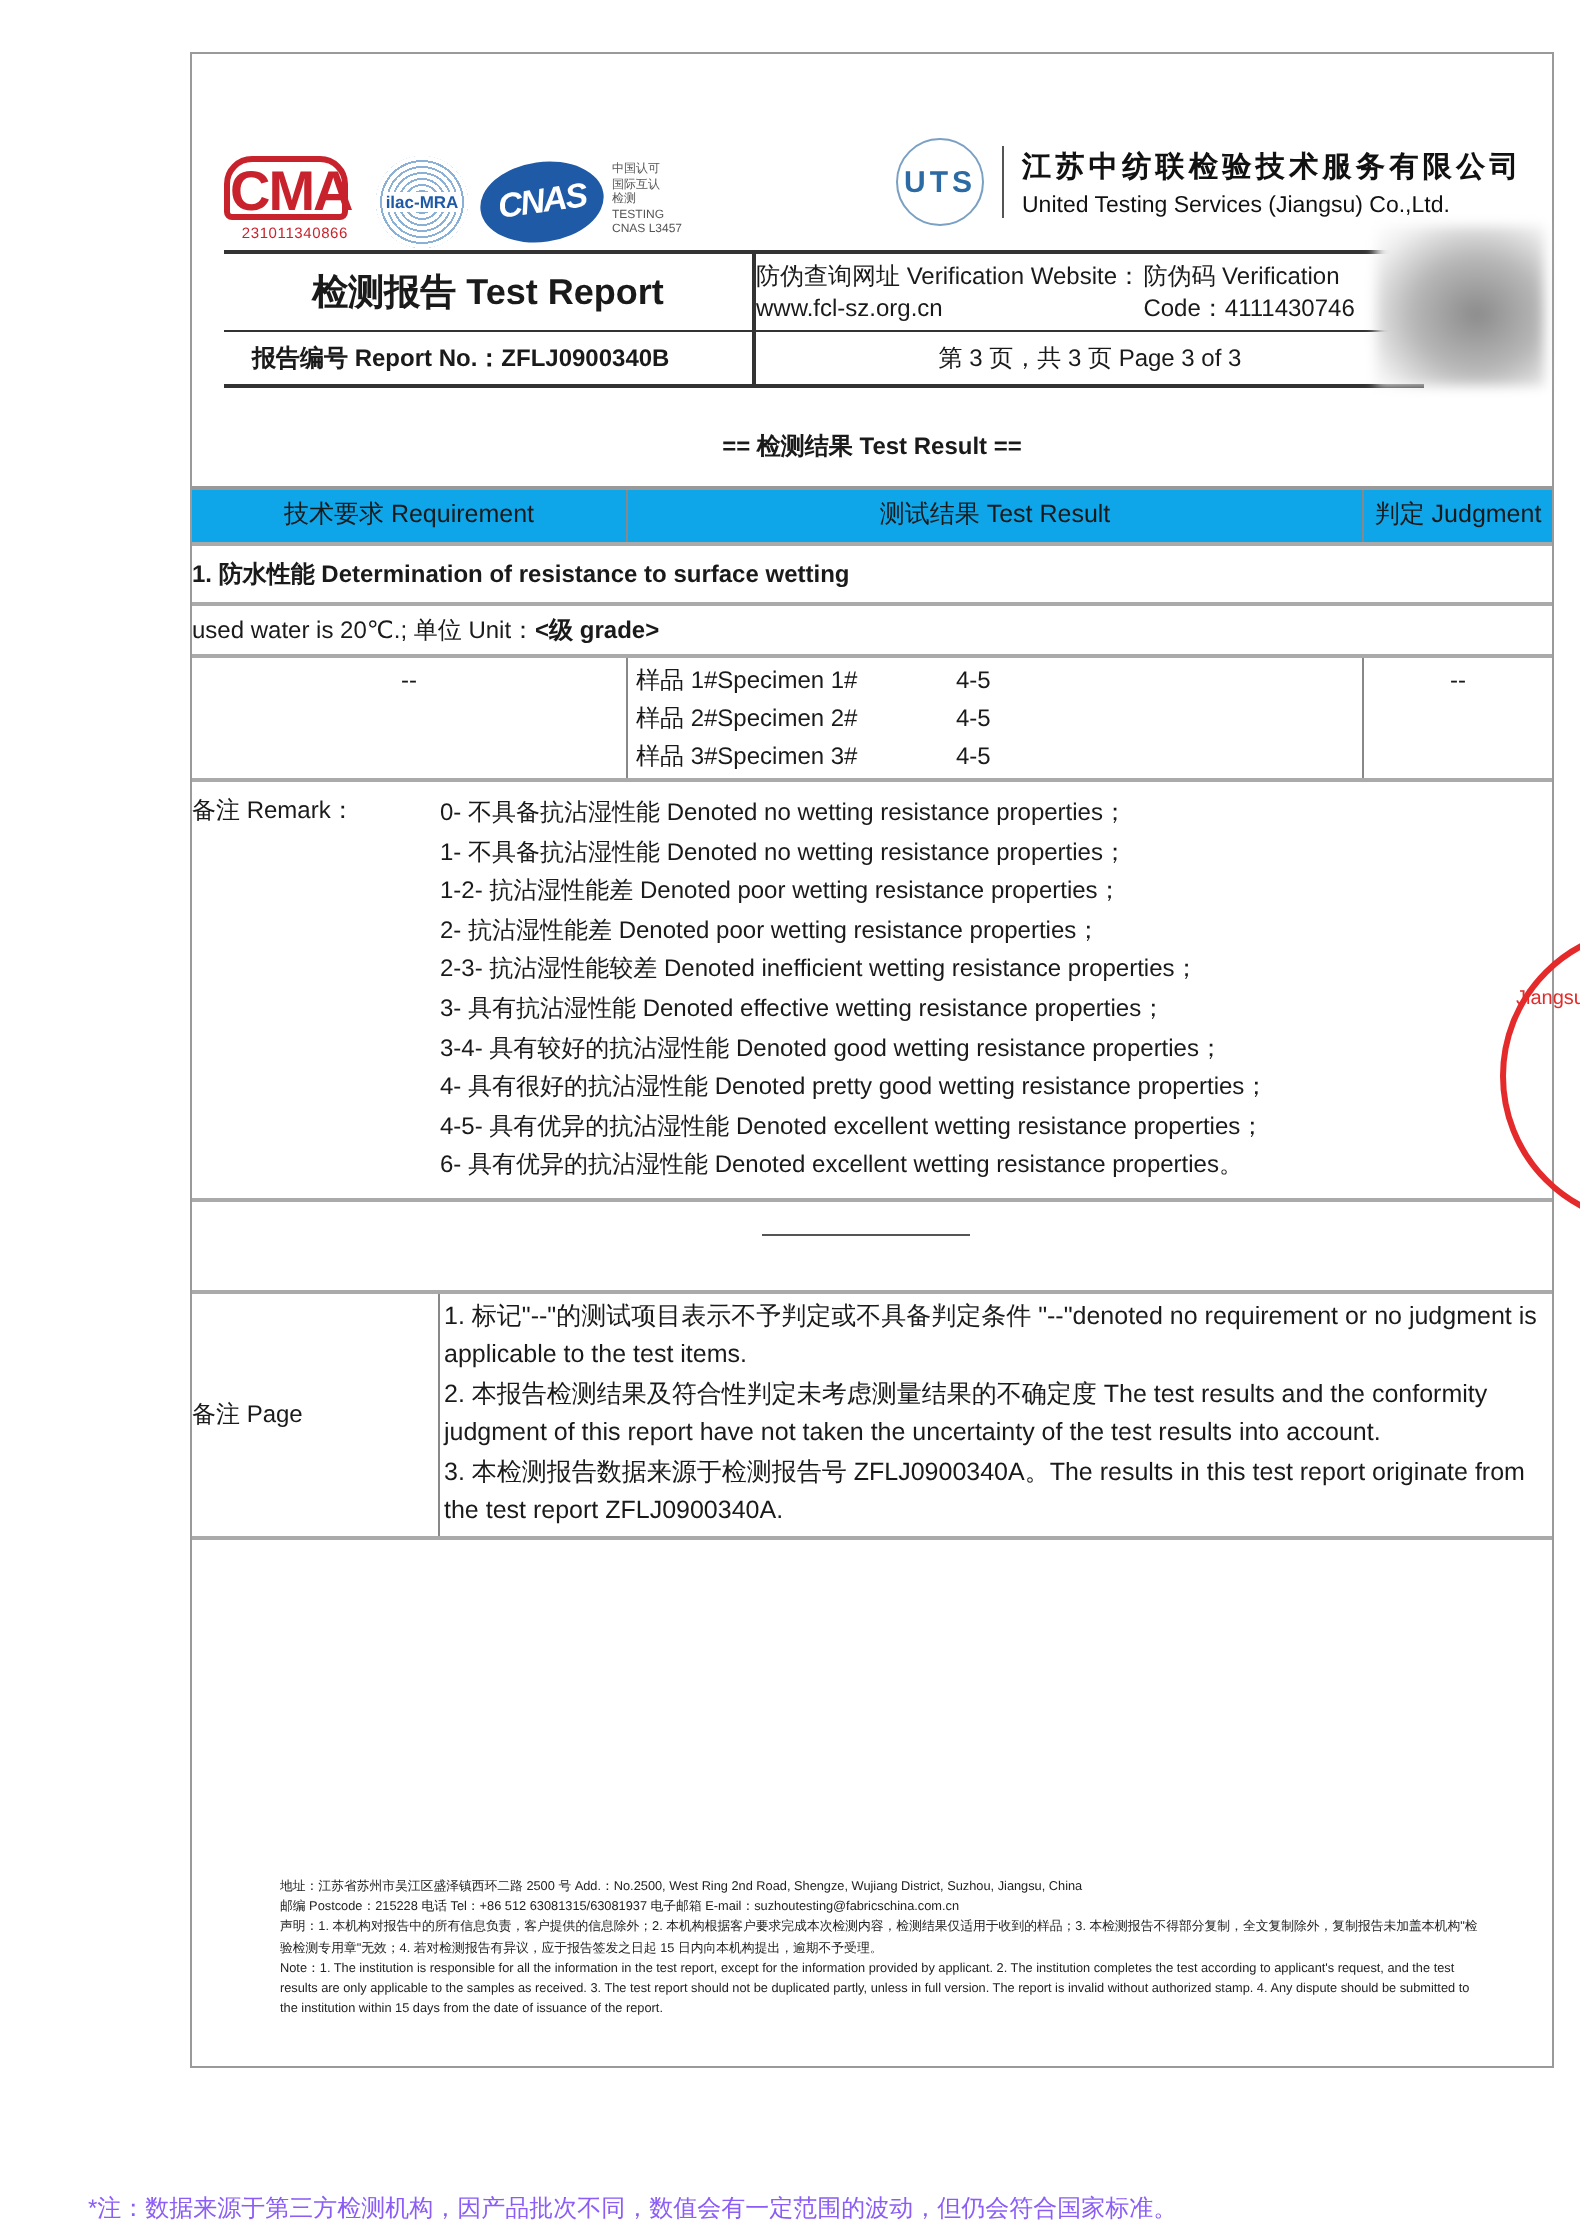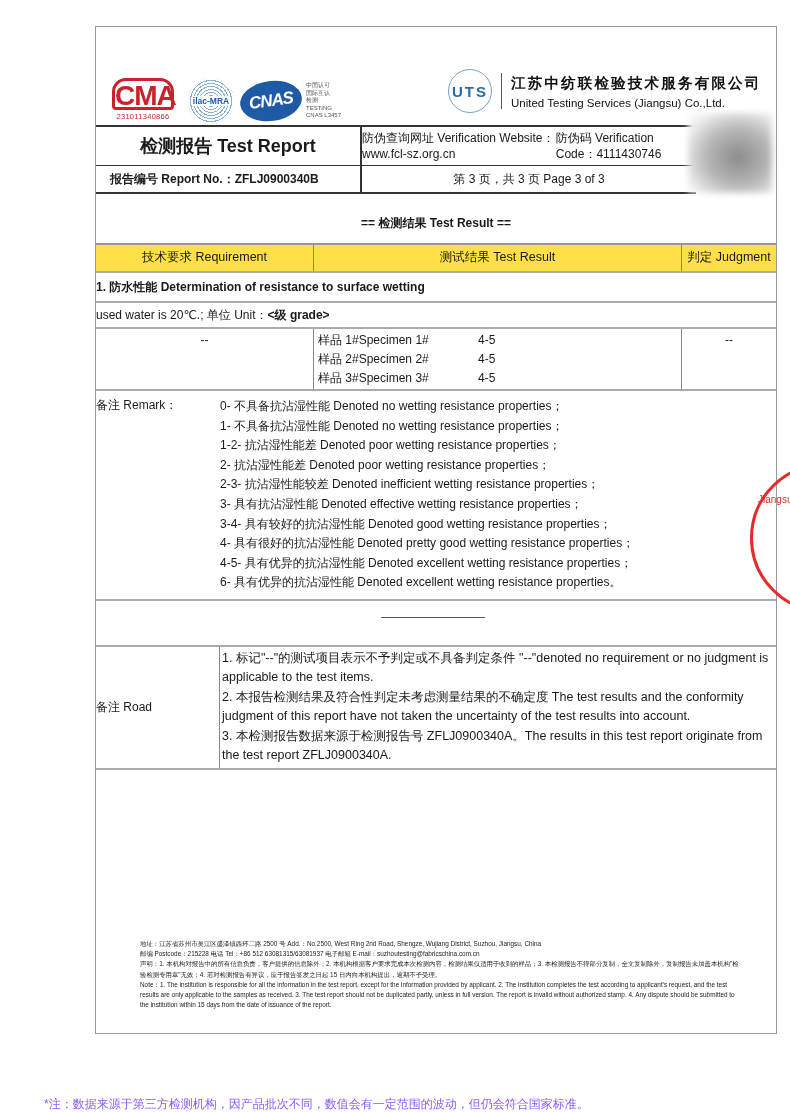--- a/index.html
+++ b/index.html
@@ -8,57 +8,57 @@
 
   .page { position: absolute; left: 56px; top: 26px; width: 682px; height: 1008px;
           border: 1px solid #9a9a9a; background: #fff; margin-left: 39px; }
 
   
   .logos { position: absolute; left: 16px; top: 44px; height: 60px; display: flex; align-items: center; }
   .cma { width: 62px; height: 46px; position: relative; }
   .cma .letters { font-family: "Liberation Sans", sans-serif; font-weight: bold; font-size: 28px; color: #c8232c;
                   letter-spacing: -1px; line-height: 30px; text-align: center; border: 3px solid #c8232c;
                   border-radius: 14px 14px 4px 4px; height: 32px; width: 62px; }
-  .cma .num { font-size: 7.5px; color: #c8232c; text-align: center; margin-top: 2px; letter-spacing: 0.3px; }
+  .cma .num { font-size: 7.5px; color: #c8232c; text-align: right; margin-top: 2px; letter-spacing: 0.3px; }
   .ilac { width: 46px; height: 46px; border-radius: 50%; margin-left: 14px;
           background: repeating-radial-gradient(circle at 50% 50%, #ffffff 0 2px, #8ab0d6 2px 3px);
           display: flex; align-items: center; justify-content: center; }
   .ilac span { background: #fff; font-size: 8.5px; font-weight: bold; color: #1f5aa6; padding: 0 1px; }
   .cnas { margin-left: 6px; width: 62px; height: 40px; border-radius: 50%; background: #1f5aa6;
           display: flex; align-items: center; justify-content: center; transform: rotate(-8deg); }
   .cnas span { color: #fff; font-weight: bold; font-style: italic; font-size: 17px; letter-spacing: -1px; }
   .cnas-text { margin-left: 4px; font-size: 6px; line-height: 7.5px; color: #555; }
 
   .uts { position: absolute; left: 352px; top: 42px; display: flex; align-items: center; }
   .uts-logo { width: 44px; height: 44px; border-radius: 50%; border: 1px solid #7aa0c4; position: relative;
               display: flex; align-items: center; justify-content: center; font-size: 15px; color: #2c6aa3;
               font-weight: bold; letter-spacing: 2px; }
   .uts-div { width: 1px; height: 36px; background: #555; margin: 0 9px; }
   .uts-cn { font-size: 14.5px; font-weight: bold; letter-spacing: 2.2px; color: #111; }
   .uts-en { font-size: 11.5px; font-weight: normal; color: #111; margin-top: 4px; }
 
   
-  .hdr { position: absolute; left: 0; top: 98px; width: 600px; border-top: 2px solid #333; border-bottom: 2px solid #333; }
+  .hdr { position: absolute; left: 16px; top: 98px; width: 600px; border-top: 2px solid #333; border-bottom: 2px solid #333; }
   .hdr-row { display: flex; }
   .hdr-row + .hdr-row { border-top: 1px solid #333; }
   .hdr-left { width: 266px; border-right: 2px solid #333; display: flex; align-items: center; justify-content: center; }
   .hdr-right { flex: 1; display: flex; flex-direction: row; align-items: center; justify-content: center; font-size: 12px; line-height: 16px; }
   .title { font-size: 18px; font-weight: bold; height: 38px; line-height: 38px; }
   .reportno { font-size: 12px; font-weight: bold; height: 26px; line-height: 26px; justify-content: flex-start; padding-left: 14px; }
   .blur { position: absolute; left: 592px; top: 86px; width: 84px; height: 80px;
           background: radial-gradient(ellipse at 60% 55%, #8b8b8b 0%, #b7b7b7 45%, #efefef 80%, #fff 100%); filter: blur(3px); }
 
   
   .sec-title { position: absolute; left: 0; top: 188px; width: 680px; text-align: center; font-size: 12px; font-weight: bold; }
   .res { position: absolute; left: 0; top: 216px; width: 680px; font-size: 12px; border-top: 2px solid #999; }
   .row { display: flex; border-bottom: 2px solid #aaa; }
   .c1 { width: 218px; border-right: 1px solid #888; }
   .c2 { width: 368px; border-right: 1px solid #888; }
   .c3 { flex: 1; }
-  .th { height: 26px; line-height: 24px; text-align: center; font-size: 12.5px; background: #fde047; }
+  .th { height: 26px; line-height: 24px; text-align: center; font-size: 12.5px; background: #0ea5e9; }
   .full { width: 100%; padding: 0 0 0 0; }
   .bold { font-weight: bold; }
   .lh20 { line-height: 20px; }
   .spec { display: flex; line-height: 19px; padding-left: 4px; }
   .spec .nm { width: 160px; }
   .remark { display: flex; padding: 6px 0 6px 0; }
   .remark .lbl { width: 124px; }
   .remark .items div { line-height: 19.6px; font-size: 12px; }
   .note .lbl { width: 124px; border-right: 1px solid #888; display: flex; align-items: center; }
   .note .txt { flex: 1; padding: 2px 4px 2px 2px; line-height: 19.5px; font-size: 12.5px; }
@@ -168,21 +168,21 @@
         <div>3-4-  具有较好的抗沾湿性能 Denoted good wetting resistance properties；</div>
         <div>4-  具有很好的抗沾湿性能 Denoted pretty good wetting resistance properties；</div>
         <div>4-5-  具有优异的抗沾湿性能 Denoted excellent wetting resistance properties；</div>
         <div>6-  具有优异的抗沾湿性能 Denoted excellent wetting resistance properties。</div>
       </div>
     </div>
     <div class="row" style="height:46px; position:relative;">
       <div style="position:absolute; left:285px; top:16px; width:104px; height:1px; background:#555;"></div>
     </div>
     <div class="row note">
-      <div class="lbl">备注 Road</div>
+      <div class="lbl">备注 Page</div>
       <div class="txt">
         <div>1.    标记"--"的测试项目表示不予判定或不具备判定条件  "--"denoted no requirement or no judgment is applicable to the test items.</div>
         <div>2.    本报告检测结果及符合性判定未考虑测量结果的不确定度 The test results and the conformity judgment of this report have not taken the uncertainty of the test results into account.</div>
         <div>3.    本检测报告数据来源于检测报告号 ZFLJ0900340A。The results in this test report originate from the test report ZFLJ0900340A.</div>
       </div>
     </div>
   </div>
 
   <div class="stamp">
     <div class="ring"></div>

